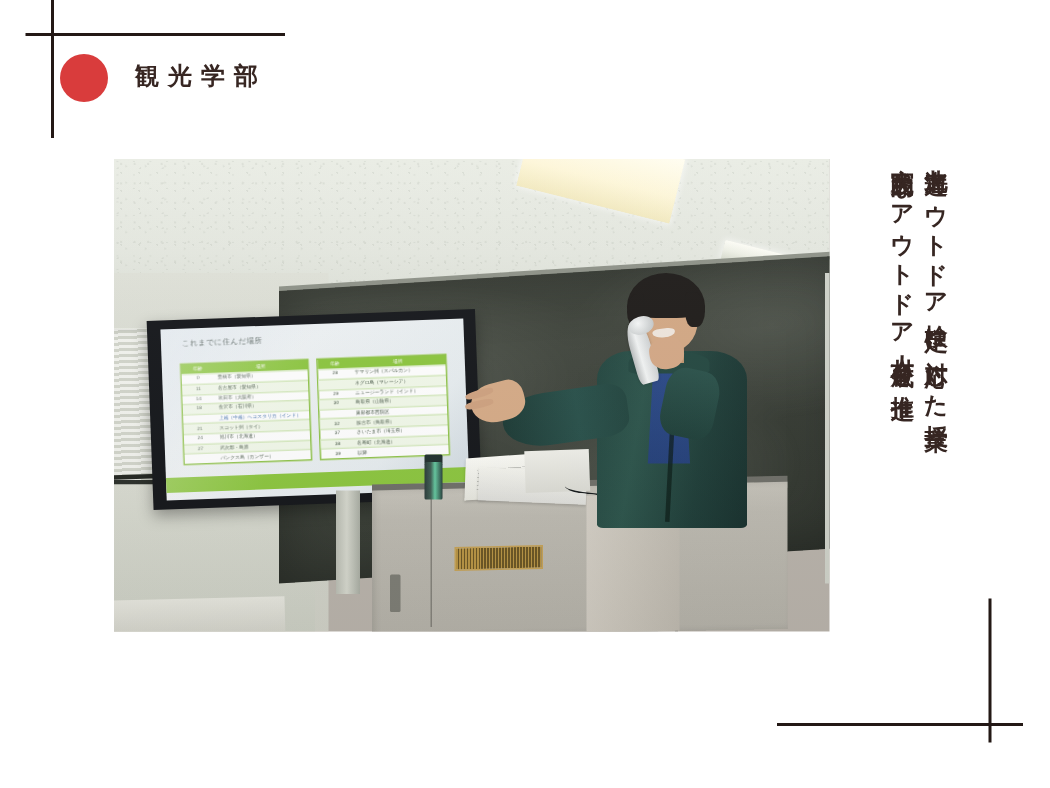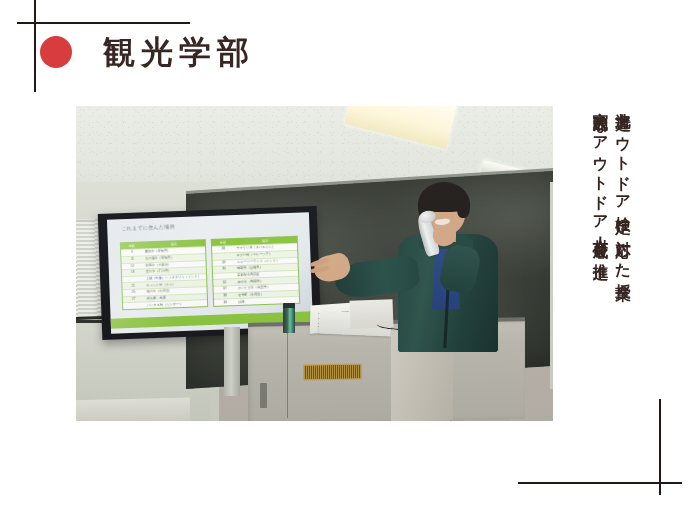--- a/index.html
+++ b/index.html
@@ -58,22 +58,22 @@
     align-items: center;
   }
   .heading-dot {
     width: 32px;
     height: 32px;
     border-radius: 50%;
     background: #d93c3c;
     flex: 0 0 auto;
   }
   .heading-text {
-    margin-left: 31px;
-    font-size: 32px;
+    margin-left: 18px;
+    font-size: 16px;
     font-weight: bold;
     color: #372622;
     letter-spacing: 6px;
     line-height: 1;
     white-space: nowrap;
   }
 
   
   .side-text {
     position: absolute;

